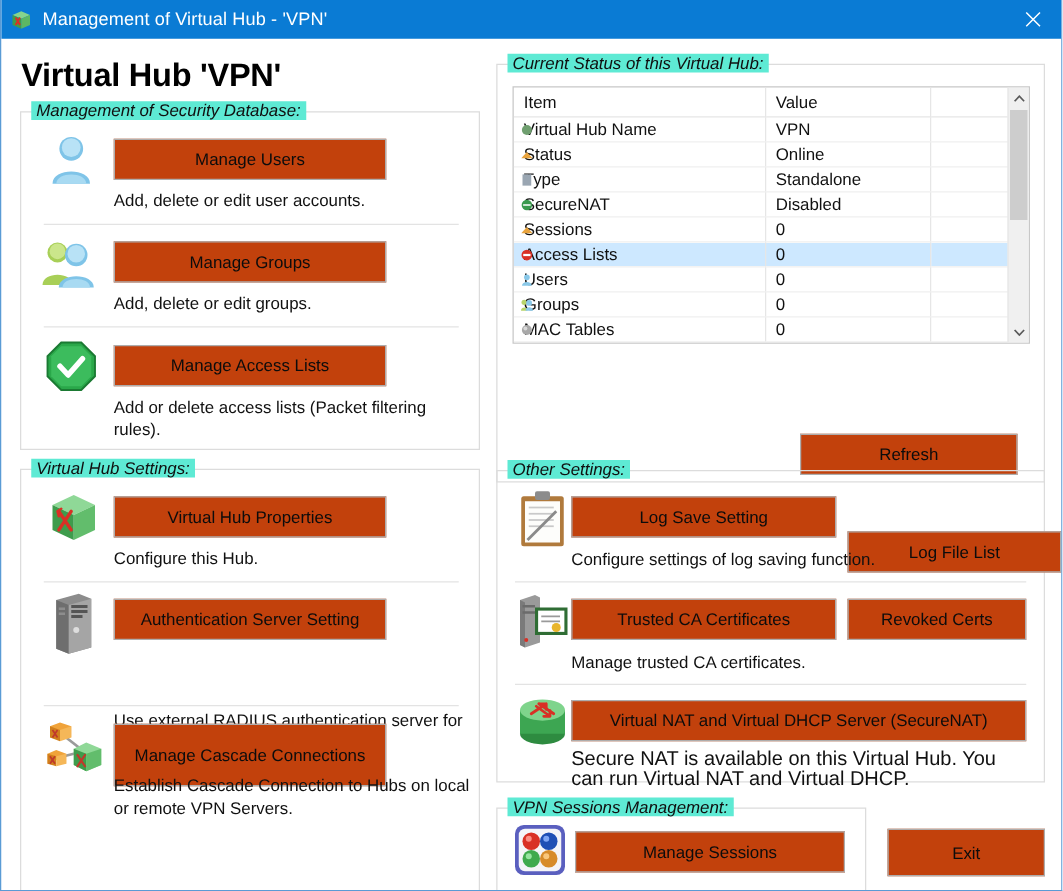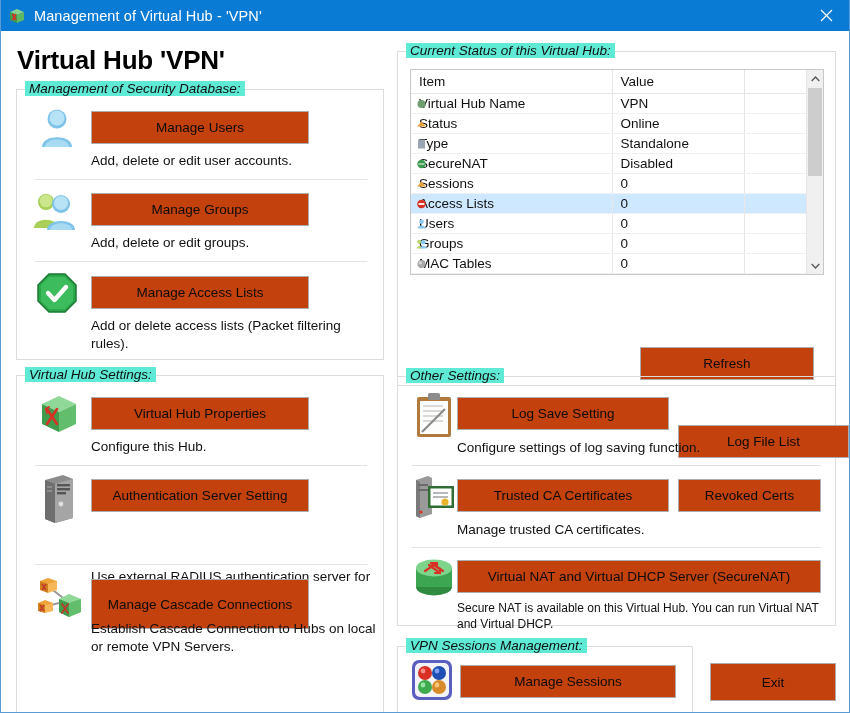--- a/index.html
+++ b/index.html
@@ -163,21 +163,21 @@
     color: #606060;
     cursor: pointer;
   }
   .sb-thumb {
     position: absolute;
     left: 1px; width: 14px;
     background: #cdcdcd;
     cursor: pointer;
   }
 
-  .small-desc { font-size: 12px; line-height: 16px; }
+  .small-desc { font-size: 16px; line-height: 16px; }
 </style>
 </head>
 <body>
 
 <div class="window">
 
   <div class="titlebar">
     <div class="titlebar-icon">
       <svg viewBox="0 0 18 18" width="18" height="18">
         <polygon points="2,5 9,2 16,5 9,8" fill="#86d48c"></polygon>

